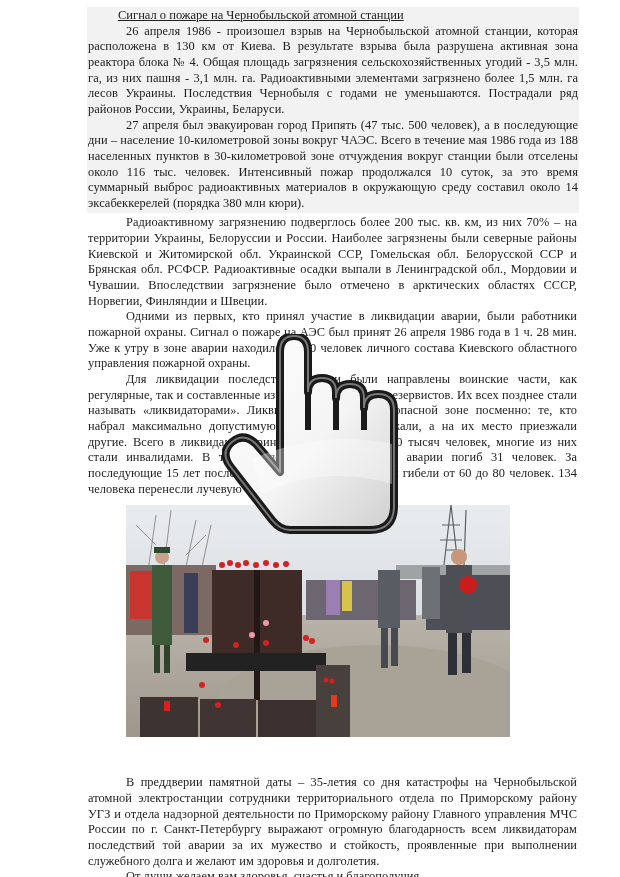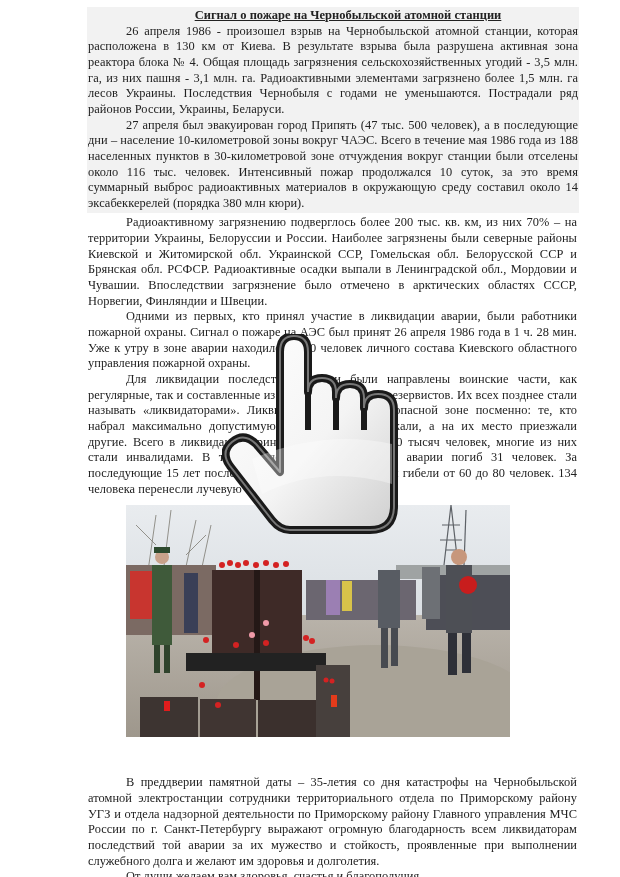--- a/index.html
+++ b/index.html
@@ -3,21 +3,21 @@
 <meta charset="utf-8">
 <style>
   html, body { margin: 0; padding: 0; }
   body {
     width: 620px; height: 877px; background: #ffffff; position: relative; overflow: hidden;
     font-family: "Liberation Serif", "DejaVu Serif", serif; color: #222;
   }
   .page { position: absolute; left: 88px; top: 7px; width: 489px; }
   .shaded { background: #f2f2f2; padding: 1px 1px 2px 1px; margin-left: -1px; width: 490px; }
   .title {
-    text-align: center; font-weight: bold; text-decoration: underline;
+    font-weight: normal; text-decoration: underline;
     font-size: 12.5px; line-height: 15.6px; margin: 0; padding-left: 30px;
   }
   p {
     margin: 0; font-size: 12.4px; line-height: 15.65px; text-align: justify;
     text-indent: 38px; letter-spacing: 0.05px;
   }
   .photo-wrap { height: 278px; position: relative; }
   .photo {
     position: absolute; left: 38px; top: 8px; width: 384px; height: 232px;
     overflow: hidden; background: #cfd6dc;

